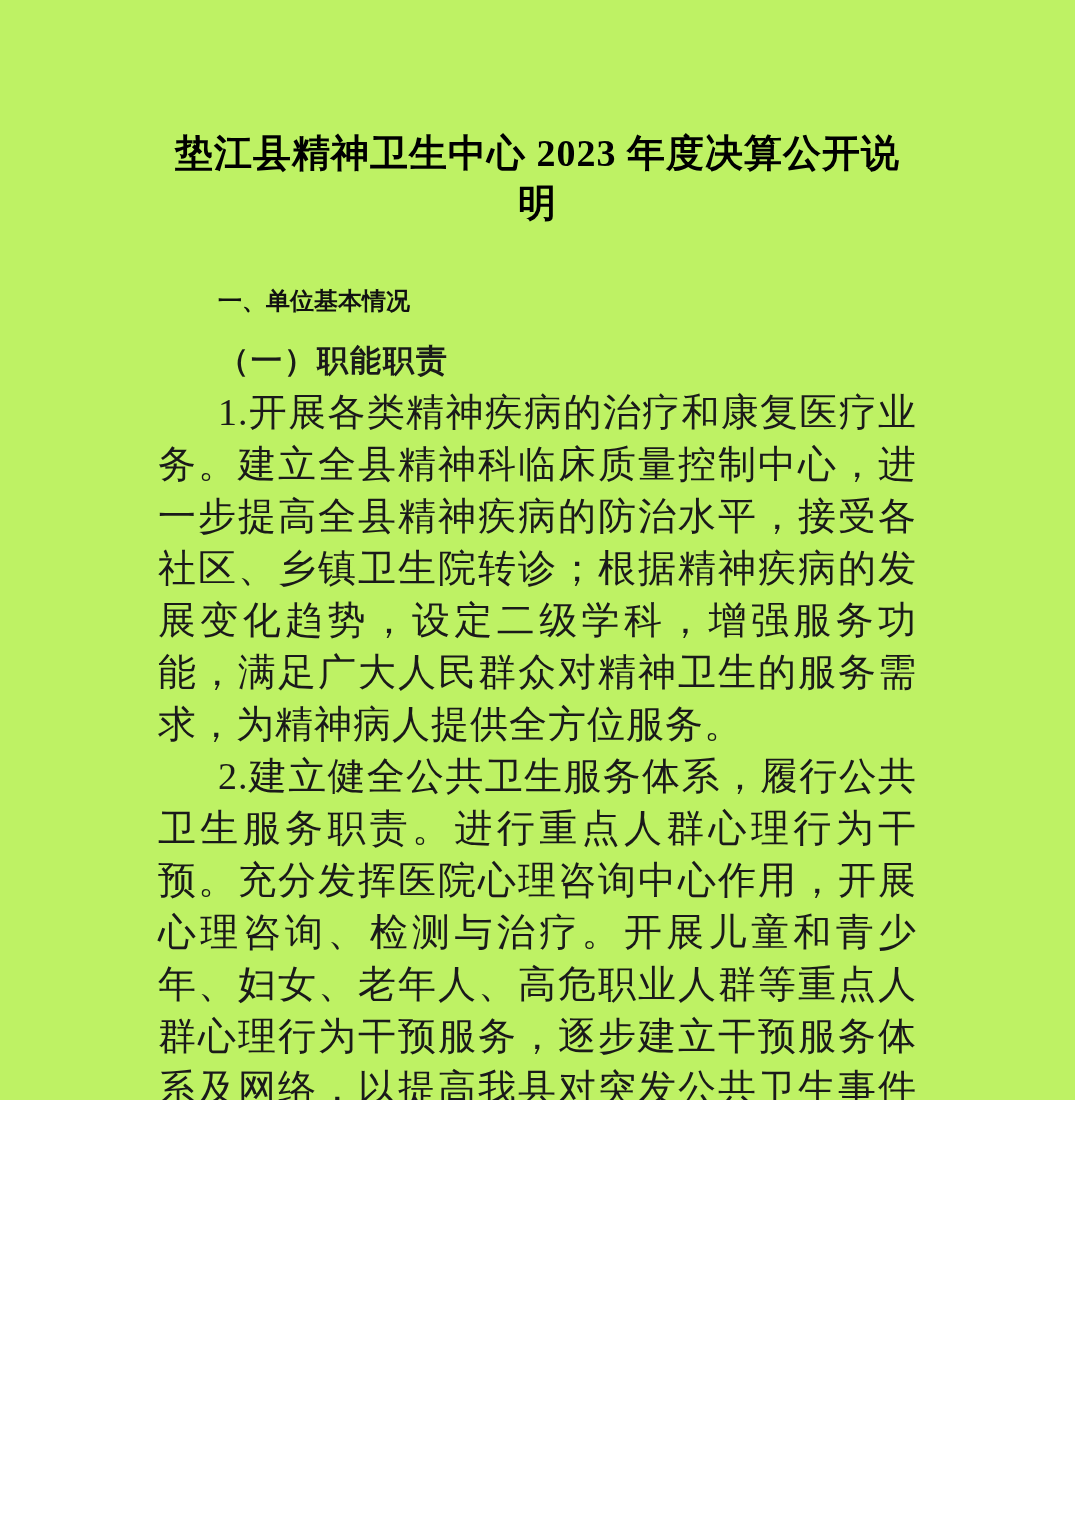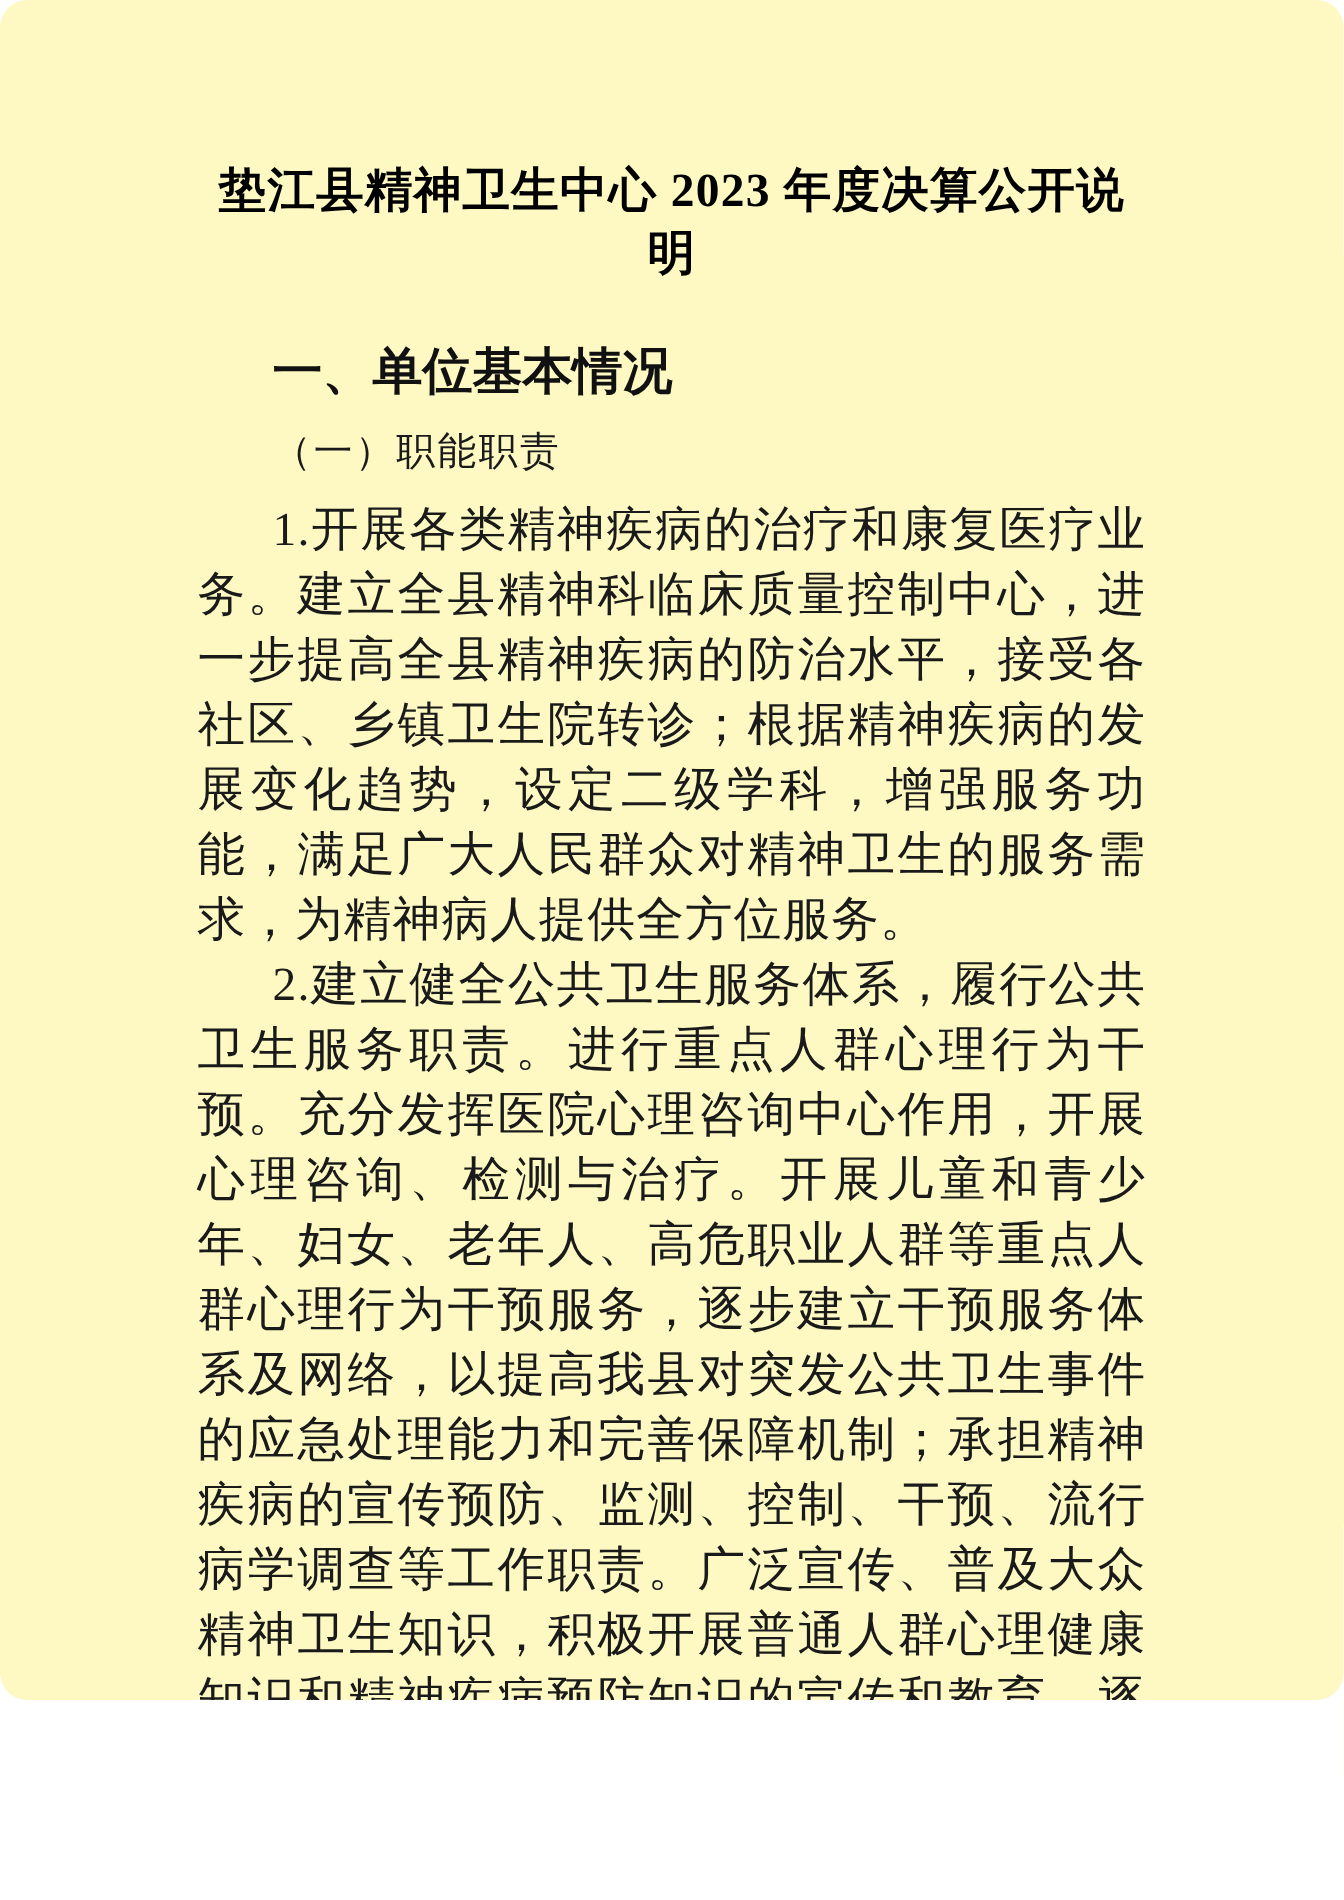--- a/index.html
+++ b/index.html
@@ -3,56 +3,55 @@
 <meta charset="utf-8">
 <style>
   html, body {
     margin: 0;
     padding: 0;
     background: #ffffff;
   }
   .page {
     position: relative;
     width: 1075px;
-    height: 1360px;
+    height: 1100px;
     margin: 0 auto;
-    background: #fef9c3;
+    background: #bef264;
     color: #1a1a1a;
     font-family: "Liberation Serif", "DejaVu Serif", serif;
     overflow: hidden;
     box-sizing: border-box;
-    border-radius: 22px;
   }
   .content {
     box-sizing: border-box;
     padding: 128px 158px 0 158px;
   }
   .doc-title {
     margin: 0;
     font-size: 38px;
     line-height: 50px;
     font-weight: bold;
     text-align: center;
     letter-spacing: 1px;
     color: #000000;
   }
   .section-heading {
     margin: 52px 0 0 0;
-    font-size: 40px;
+    font-size: 24px;
     line-height: 42px;
     font-weight: bold;
-    font-family: Liberation Mono, monospace;
+    font-family: Liberation Sans, sans-serif;
     text-indent: 60px;
     color: #111111;
   }
   .subsection-heading {
-    margin: 14px 0 12px 0;
+    margin: 14px 0 0 0;
     font-size: 31px;
     line-height: 50px;
-    font-weight: normal;
+    font-weight: bold;
     text-indent: 60px;
     letter-spacing: 2px;
     color: #1a1a1a;
   }
   .body-paragraph {
     margin: 0;
     font-size: 38px;
     line-height: 52px;
     text-align: justify;
     text-justify: inter-ideograph;

